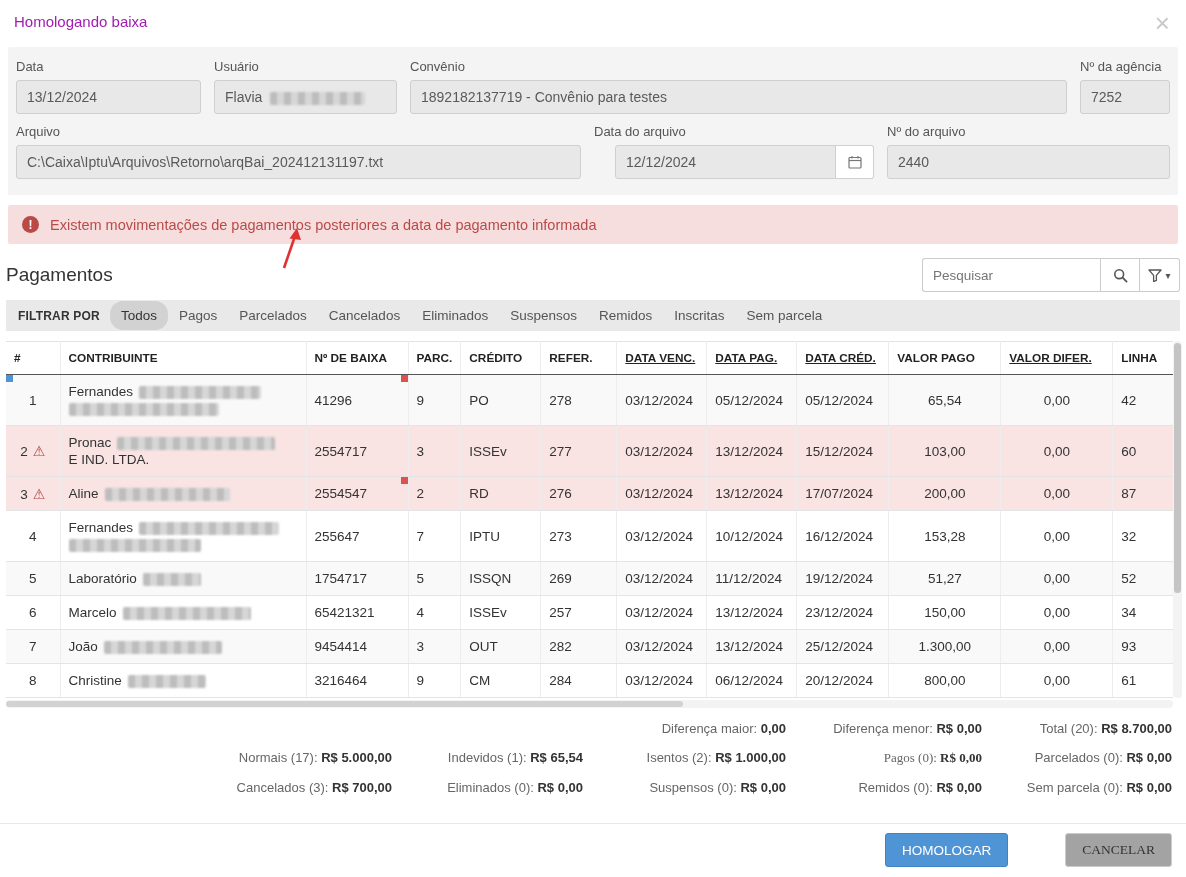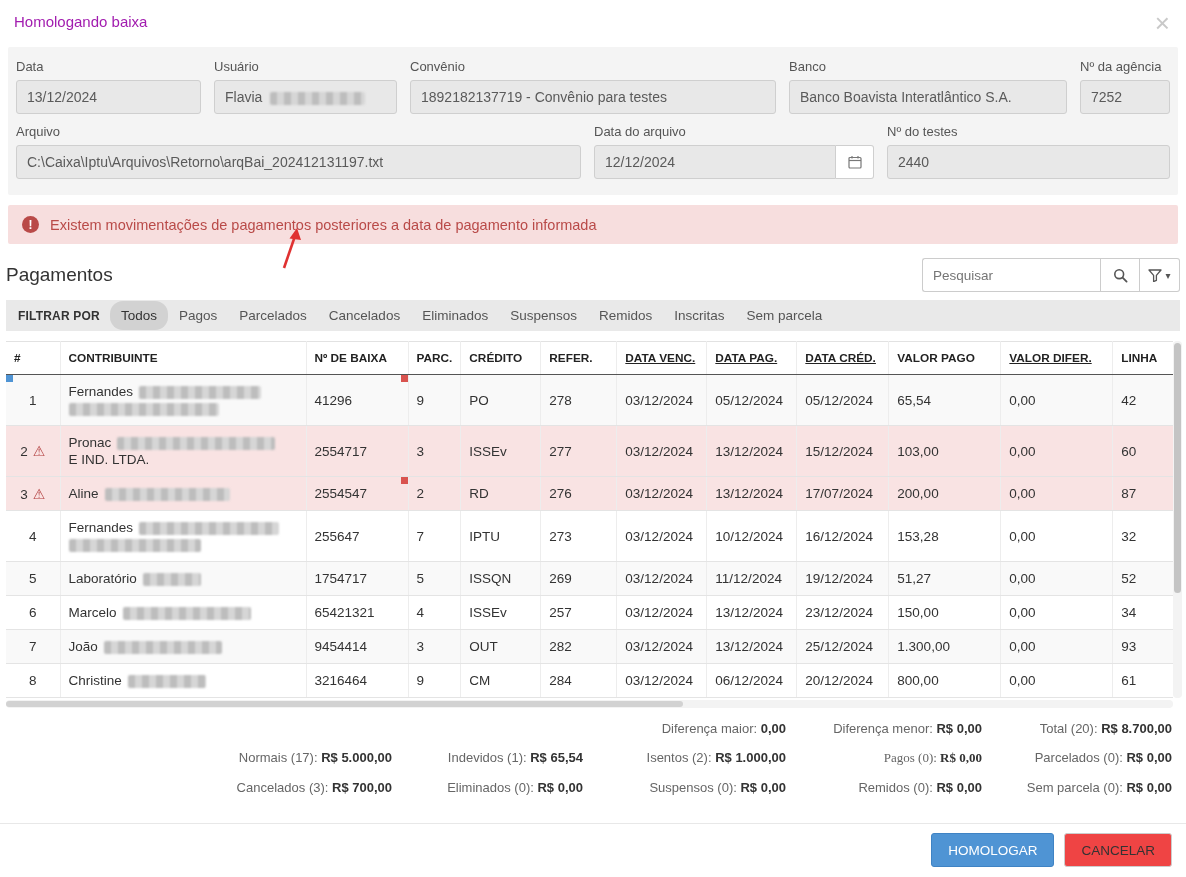--- a/index.html
+++ b/index.html
@@ -12,21 +12,21 @@
   .close{font-size:26px;color:#c9c9c9;line-height:20px;cursor:pointer;background:none;border:none;padding:0;font-family:inherit;}
 
   
   .form-panel{margin:6px 8px 0;background:#f4f4f4;padding:2px 8px 16px;border-radius:2px;}
   .frow{display:flex;gap:13px;}
   .field label{display:block;font-size:13px;color:#555;margin:10px 0 6px;}
   .input{height:34px;box-sizing:border-box;background:#e8e8e8;border:1px solid #cfcfcf;border-radius:3px;
          padding:0 10px;line-height:32px;font-size:14px;color:#5a5a5a;white-space:nowrap;overflow:hidden;}
   .w-data{width:185px}.w-user{width:183px}.w-conv{flex:1}.w-bank{width:278px}.w-ag{width:90px}
   .w-arq{flex:1}.w-darq{width:280px}.w-narq{width:283px}
-  .igroup{display:flex;}
+  .igroup{display:flex;margin-left:21px;}
   .igroup .input{flex:1;border-radius:3px 0 0 3px;}
   .addon{width:38px;box-sizing:border-box;background:#fff;border:1px solid #cfcfcf;border-left:none;
          border-radius:0 3px 3px 0;display:flex;align-items:center;justify-content:center;cursor:pointer;}
 
   
   .alert{margin:10px 8px;background:var(--c-alert_bg,#f7dede);border-radius:2px;padding:11px 14px;
          display:flex;align-items:center;gap:11px;font-size:14.5px;color:var(--c-alert_text,#b94a48);}
   .alert-ico{width:17px;height:17px;border-radius:50%;background:var(--c-alert_text,#b94a48);color:#fff;
              font-weight:700;font-size:12px;display:flex;align-items:center;justify-content:center;flex:0 0 17px;}
 
@@ -59,21 +59,21 @@
      border-top:1px solid #e2e2e2;border-bottom:1px solid #555;border-right:1px solid #ededed;
      white-space:nowrap;overflow:hidden;}
   th:last-child{border-right:none;}
   th .u{text-decoration:underline;}
   td{padding:8px;border-bottom:1px solid #e4e4e4;border-right:1px solid #ededed;position:relative;
      white-space:nowrap;overflow:hidden;color:#333;}
   td:last-child{border-right:none;}
   tr.stripe td{background:#f9f9f9;}
   tr.pink td{background:var(--c-row_highlight,#f9e3e3);}
   .c-center{text-align:center;}
-  .c-right{text-align:left;}
+  .c-right{text-align:center;}
   .warn{color:#b03a3a;font-size:14px;margin-left:5px;}
   .nm{line-height:17px;}
   .redact{display:inline-block;height:13px;vertical-align:middle;border-radius:2px;
           background:repeating-linear-gradient(90deg,#bdbdbd 0 7px,#d6d6d6 7px 14px);filter:blur(1px);}
   .nm .redact{margin-left:6px;}
   .nm .redact:first-child{margin-left:0;}
   .ml{margin-left:8px;}
   .mark-blue{position:absolute;top:0;left:0;width:7px;height:7px;background:var(--c-accent,#4f94d4);}
   .mark-red{position:absolute;top:0;right:0;width:7px;height:7px;background:#d9534f;}
   .vscroll{width:9px;background:#f3f3f3;border-radius:4px;position:relative;}
@@ -83,23 +83,23 @@
 
   
   .summary{margin:13px 14px 0;}
   .srow{display:grid;grid-template-columns:378px 191px 203px 196px 1fr;margin-bottom:14px;}
   .scell{text-align:right;font-size:13px;color:#666;white-space:nowrap;}
   .scell b{color:#333;font-weight:700;}
 
   
   .footer{position:absolute;left:0;right:0;bottom:0;border-top:1px solid #e8e8e8;background:#fff;
           display:flex;justify-content:flex-end;gap:10px;padding:9px 14px 10px;}
-  .btn{height:34px;box-sizing:border-box;border-radius:3px;font-size:13.5px;padding:0 16px;cursor:pointer;font-family:inherit;}
+  .btn{height:34px;box-sizing:border-box;border-radius:3px;font-size:13.5px;padding:0 16px;cursor:pointer;font-family:inherit;margin-left:47px;}
   .btn-primary{background:var(--c-accent,#4f94d4);border:1px solid #3f83c4;color:#fff;}
-  .btn-default{background:#ef4444;border:1px solid #ccc;color:#333;}
+  .btn-default{background:#a3a3a3;border:1px solid #ccc;color:#333;font-family:Liberation Serif, serif;}
 </style>
 </head>
 <body>
 
 <div class="modal">
 
   <div class="modal-header">
     <div class="modal-title">Homologando baixa</div>
     <button class="close">×</button>
   </div>
@@ -110,24 +110,20 @@
         <label>Data</label>
         <div class="input">13/12/2024</div>
       </div>
       <div class="field w-user">
         <label>Usuário</label>
         <div class="input"><span>Flavia</span><span class="redact ml" style="width:95px"></span></div>
       </div>
       <div class="field w-conv">
         <label>Convênio</label>
         <div class="input">1892182137719 - Convênio para testes</div>
-      </div>
-      <div class="field w-bank">
-        <label>Banco</label>
-        <div class="input">Banco Boavista Interatlântico S.A.</div>
       </div>
       <div class="field w-ag">
         <label>Nº da agência</label>
         <div class="input">7252</div>
       </div>
     </div>
     <div class="frow">
       <div class="field w-arq">
         <label>Arquivo</label>
         <div class="input">C:\Caixa\Iptu\Arquivos\Retorno\arqBai_202412131197.txt</div>
@@ -140,21 +136,21 @@
             <svg width="14" height="14" viewBox="0 0 14 14">
                 <rect x="1" y="2.5" width="12" height="10.5" rx="1" fill="none" stroke="#777" stroke-width="1.2"></rect>
                 <line x1="1" y1="5.5" x2="13" y2="5.5" stroke="#777" stroke-width="1.2"></line>
                 <line x1="4" y1="1" x2="4" y2="3.5" stroke="#777" stroke-width="1.2"></line>
                 <line x1="10" y1="1" x2="10" y2="3.5" stroke="#777" stroke-width="1.2"></line>
               </svg>
           </div>
         </div>
       </div>
       <div class="field w-narq">
-        <label>Nº do testes</label>
+        <label>Nº do arquivo</label>
         <div class="input">2440</div>
       </div>
     </div>
   </div>
 
   <div class="alert">
     <span class="alert-ico">!</span>
     <span>Existem movimentações de pagamentos posteriores a data de pagamento informada</span>
   </div>
 

